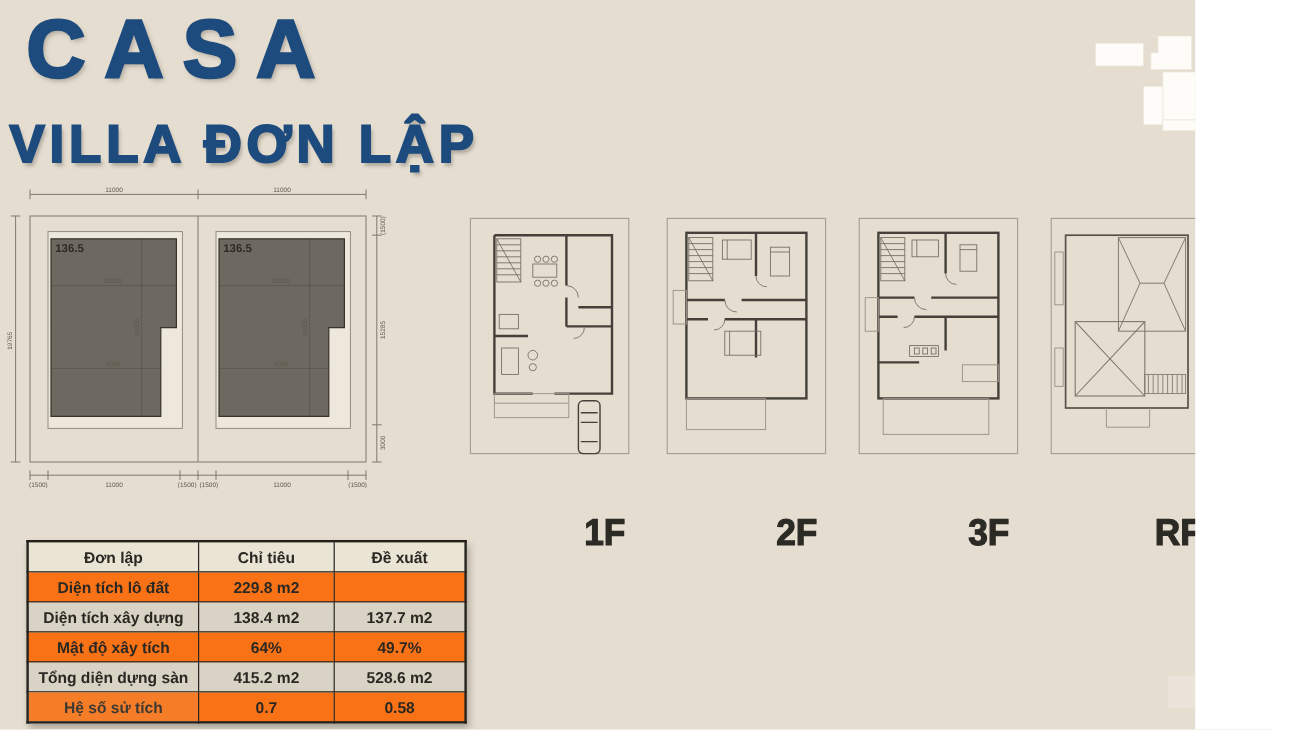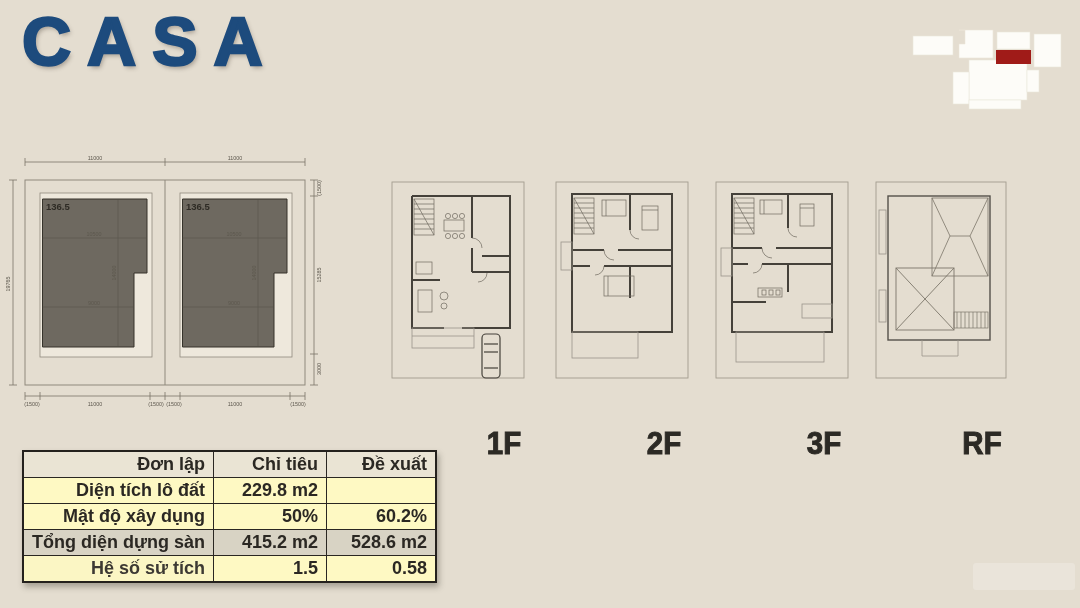--- a/index.html
+++ b/index.html
@@ -1,17 +1,17 @@
 <!DOCTYPE html>
 <html><head>
 <meta charset="utf-8">
 <style>
   html,body{margin:0;padding:0;}
   .stage{
-    position:relative;width:1080px;height:608px;overflow:hidden;
+    position:relative;width:996px;height:608px;overflow:hidden;
     background:#e4ddd0;
     font-family:"Liberation Sans",sans-serif;
   }
   
   .title{
     position:absolute;left:22px;top:2px;
     font-size:68px;font-weight:900;letter-spacing:16px;
     color:#1d4b7d;-webkit-text-stroke:2.5px #1d4b7d;
     text-shadow:2px 3px 4px rgba(60,50,40,.35);
   }
@@ -37,43 +37,44 @@
   }
   
   .spec-table{
     position:absolute;left:22px;top:450px;
     border-collapse:collapse;
     box-shadow:2px 4px 6px rgba(50,45,35,.35);
   }
   .spec-table th,.spec-table td{
     border:1.6px solid #2a2722;
     padding:2px 8px;height:20px;
-    font-size:18px;font-weight:600;color:#2b2823;
-    text-align:right;white-space:nowrap;
+    font-size:13px;font-weight:600;color:#2b2823;
+    text-align:center;white-space:nowrap;
   }
   .spec-table{border:2.5px solid #24211d;}
   .spec-table thead th{background:#eae4d4;}
-  .spec-table tr.shade td{background:#fef9c3;}
+  .spec-table tr.shade td{background:#f97316;}
   .spec-table tr.light td{background:#d8d3c4;}
   .col-label{width:102px;min-width:102px;}
   .col-target{width:96px;min-width:96px;}
   .col-prop{width:92px;min-width:92px;}
   .blurred{filter:blur(.45px);opacity:.9;}
   
   .wm-patch{
     position:absolute;left:973px;top:563px;width:102px;height:27px;
     background:rgba(255,255,255,.22);border-radius:3px;
   }
 </style>
 </head>
 <body>
 
 <div class="stage">
 
   <div class="title">CASA</div>
+  <div class="subtitle">VILLA ĐƠN LẬP</div>
 
   <svg class="minimap" width="175" height="95" viewBox="0 0 175 95">
     <g fill="#fdfcf8" stroke="#ece6d9" stroke-width="0.6">
       <rect x="18" y="14" width="40" height="19"></rect>
       <polygon points="64,8 98,8 98,36 64,36 64,22 70,22 70,8"></polygon>
       <rect x="102" y="10" width="33" height="17"></rect>
       <rect x="139" y="12" width="27" height="33"></rect>
       <rect x="74" y="38" width="58" height="40"></rect>
       <rect x="58" y="50" width="16" height="32"></rect>
       <rect x="74" y="78" width="52" height="9"></rect>
@@ -360,32 +361,37 @@
         <th class="col-target">Chỉ tiêu</th>
         <th class="col-prop">Đề xuất</th>
       </tr>
     </thead>
     <tbody>
       <tr class="shade">
         <td>Diện tích lô đất</td>
         <td>229.8 m2</td>
         <td></td>
       </tr>
+      <tr class="light">
+        <td>Diện tích xây dựng</td>
+        <td>138.4 m2</td>
+        <td>137.7 m2</td>
+      </tr>
       <tr class="shade">
-        <td>Mật độ xây dụng</td>
-        <td>50%</td>
-        <td>60.2%</td>
+        <td>Mật độ xây tích</td>
+        <td>64%</td>
+        <td>49.7%</td>
       </tr>
       <tr class="light">
         <td>Tổng diện dựng sàn</td>
         <td>415.2 m2</td>
         <td>528.6 m2</td>
       </tr>
       <tr class="shade">
         <td class="blurred">Hệ số sử tích</td>
-        <td>1.5</td>
+        <td>0.7</td>
         <td>0.58</td>
       </tr>
     </tbody>
   </table>
 
   <div class="wm-patch"></div>
 </div>
 
 </body></html>

